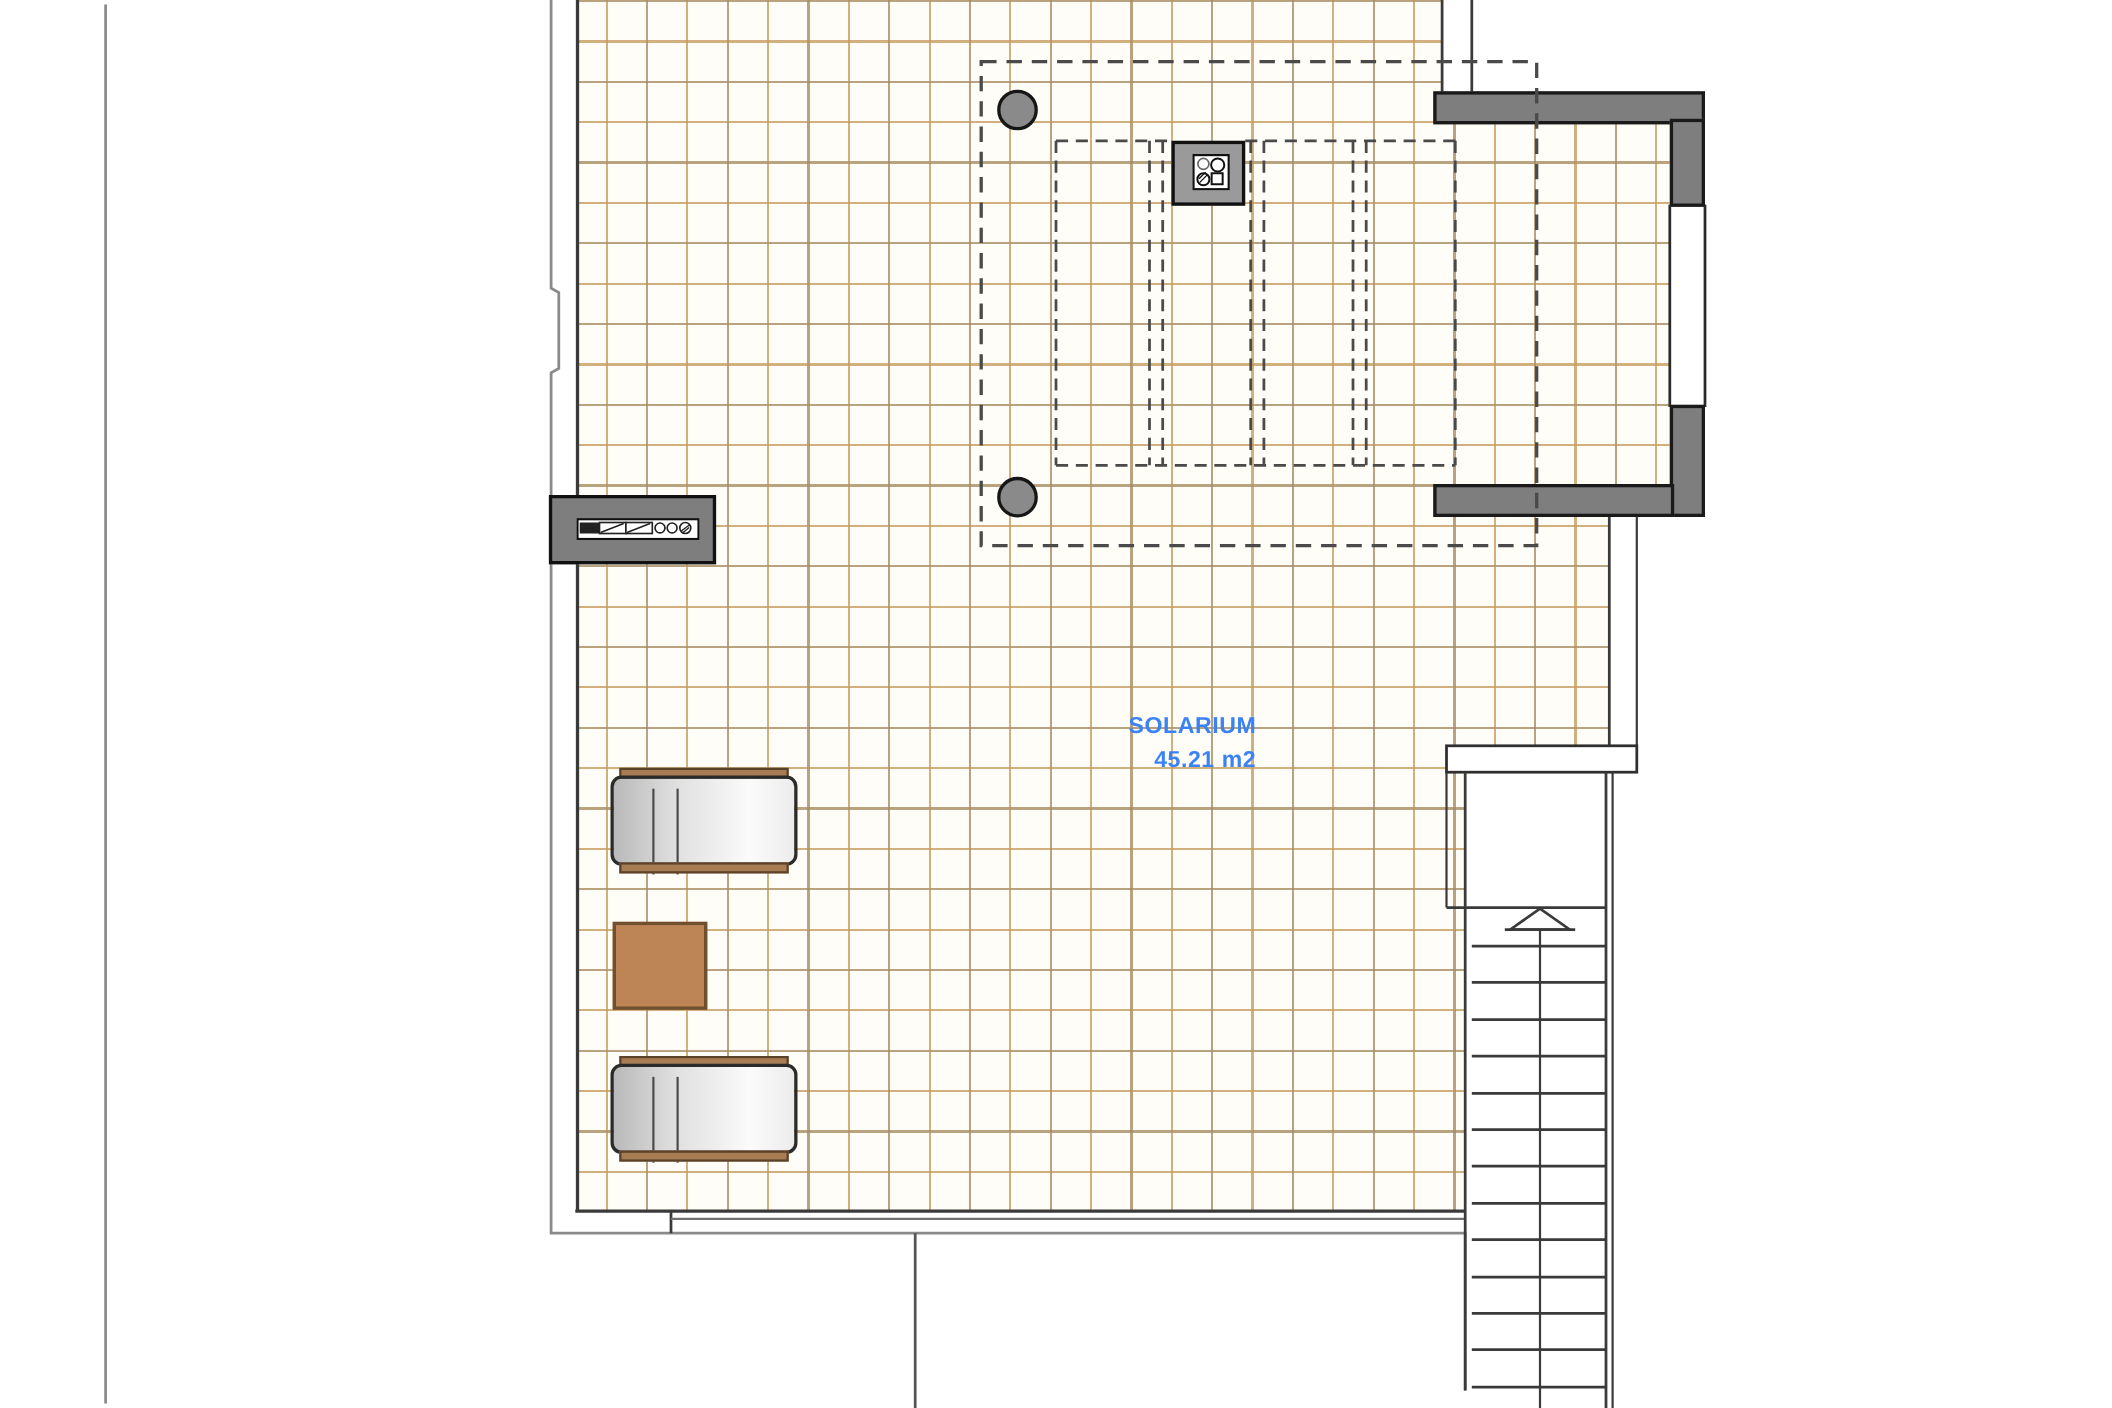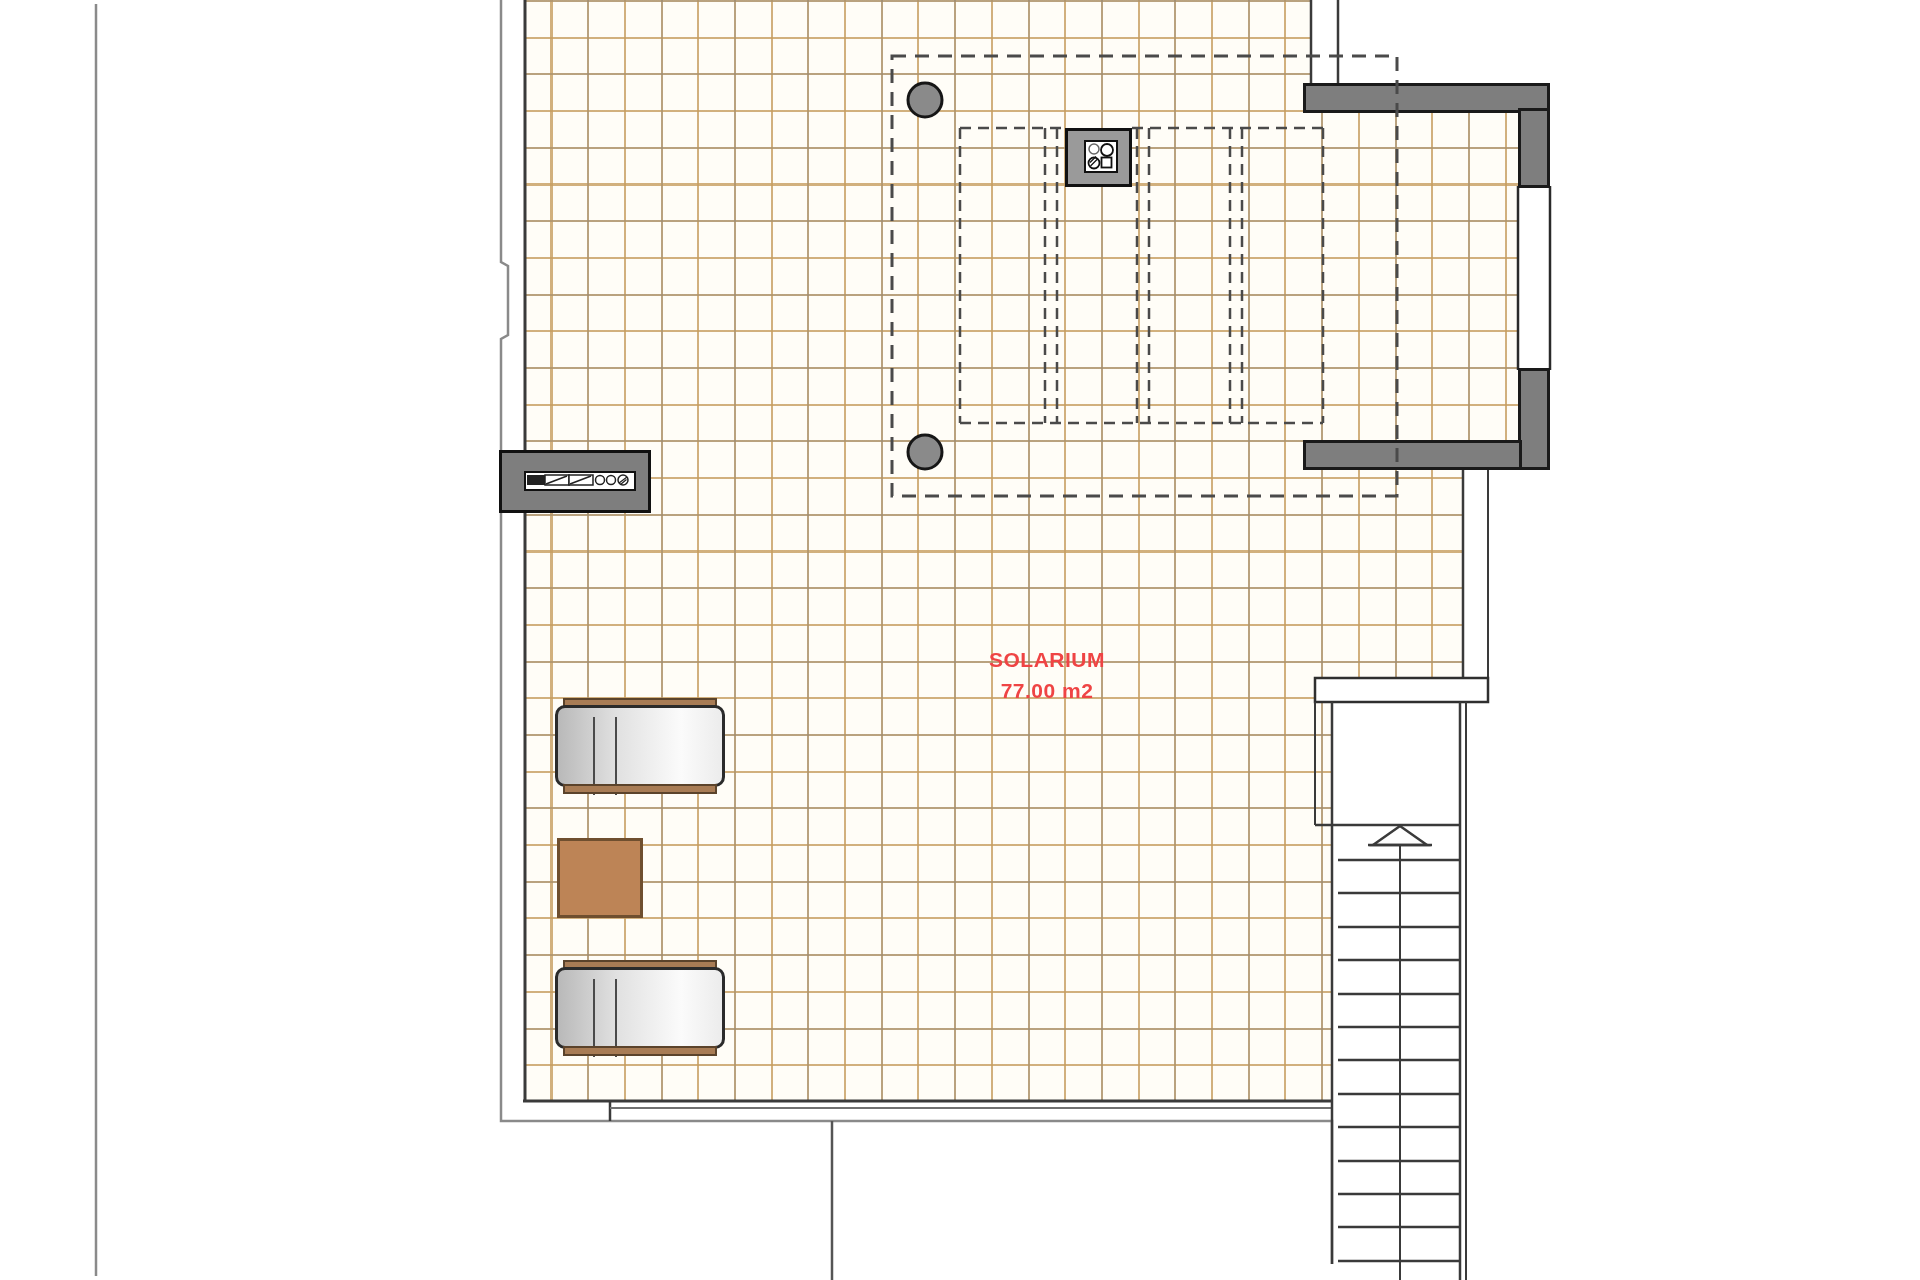--- a/index.html
+++ b/index.html
@@ -47,22 +47,22 @@
   .rail-bottom{top:86px;}
   .lounger-body{position:absolute;left:0;top:7px;width:170px;height:82px;border:3px solid #2b2b2b;border-radius:10px;box-sizing:border-box;
     background:linear-gradient(90deg,#b9b9b9 0%,#e0e0e0 35%,#fbfbfb 75%,#ececec 100%);}
   .fold{position:absolute;top:9px;width:2px;height:78px;background:#4a4a4a;}
   .fold-a{left:35px;} .fold-b{left:57px;}
 
   
   .table{left:557px;top:838px;width:86px;height:80px;background:#bd8456;border:3px solid #6f4f2f;}
 
   
-  .room-label{position:absolute;left:952px;top:644px;width:190px;text-align:center;z-index:5;
-    color:#ef4444;font-weight:bold;font-size:21px;line-height:31px;letter-spacing:0.5px;}
+  .room-label{position:absolute;left:952px;top:644px;width:190px;text-align:right;z-index:5;
+    color:#3b82f6;font-weight:bold;font-size:21px;line-height:31px;letter-spacing:0.5px;}
 </style>
 </head>
 <body>
 
 <div class="plan">
 
   <div class="tiles"></div>
 
   <svg class="under" width="1920" height="1280" viewBox="0 0 1920 1280">
 
@@ -179,16 +179,16 @@
         <path d="M1149 128 V423"></path>
       <path d="M1230 128 V423"></path>
         <path d="M1242 128 V423"></path>
     </g>
     <circle cx="925" cy="100" r="17" fill="#8a8a8a" stroke="#161616" stroke-width="3"></circle>
     <circle cx="925" cy="452" r="17" fill="#8a8a8a" stroke="#161616" stroke-width="3"></circle>
   </svg>
 
   <div class="room-label">
     <div>SOLARIUM</div>
-    <div>77.00 m2</div>
+    <div>45.21 m2</div>
   </div>
 
 </div>
 
 </body></html>

